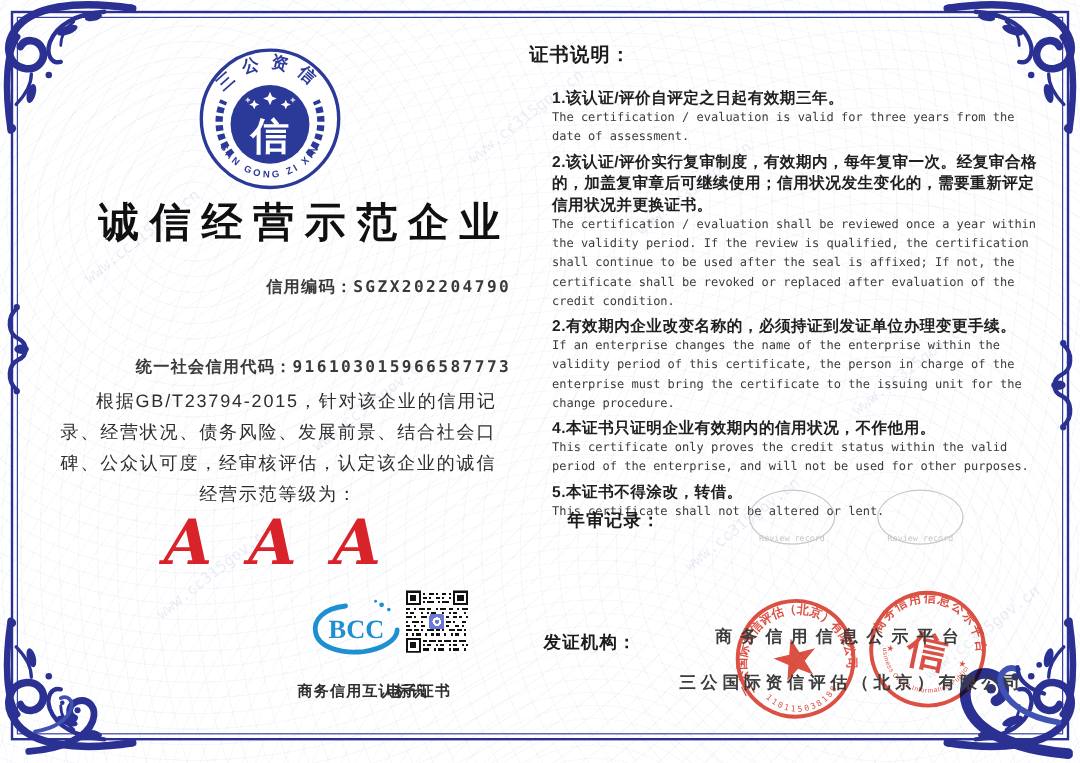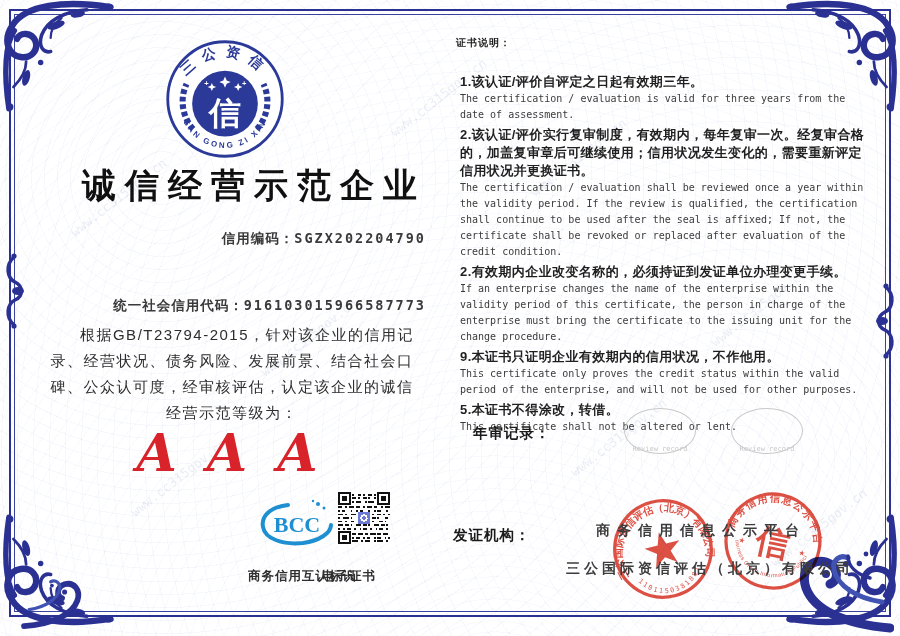--- a/index.html
+++ b/index.html
@@ -49,21 +49,21 @@
   .meta{position:absolute;left:46px;top:500px;width:260px;font-size:13.5px;color:#222;}
   .meta .row{margin-bottom:11px;white-space:nowrap;}
   .meta .lbl{font-weight:bold;color:#1d1d1d;letter-spacing:1px;}
   .meta .val{font-family:"DejaVu Sans Mono",monospace;font-size:12.5px;color:#2e2e2e;}
   .meta .url2{margin-left:86px;margin-top:-3px;}
   .bcc-box{position:absolute;left:258px;top:496px;width:78px;height:56px;}
   .qr-box{position:absolute;left:338px;top:492px;width:52px;height:52px;}
   .badge-caption{position:absolute;top:568px;font-size:12.5px;color:#2e2e2e;font-weight:bold;letter-spacing:1px;}
   .cap-bcc{left:248px;} .cap-qr{left:322px;}
   
-  .notes-head{position:absolute;left:456px;top:36px;font-size:10px;font-weight:bold;color:#1b1b1b;letter-spacing:1px;}
+  .notes-head{position:absolute;left:441px;top:36px;font-size:16px;font-weight:bold;color:#1b1b1b;letter-spacing:1px;}
   .notes{position:absolute;left:460px;top:70px;width:414px;}
   .note-zh{font-size:13px;font-weight:bold;color:#1f1f1f;line-height:18px;margin-top:3px;letter-spacing:.4px;}
   .note-en{font-family:"DejaVu Sans Mono",monospace;font-size:10px;line-height:16px;color:#3b3b3b;}
   .review-label{position:absolute;left:473px;top:424px;font-size:14.5px;font-weight:bold;color:#1b1b1b;letter-spacing:1px;}
   .oval{position:absolute;width:70px;height:44px;border:1.5px solid #c9c9c9;border-radius:50%;
         display:flex;align-items:flex-end;justify-content:center;}
   .oval span{font-size:7px;color:#c8c8c8;font-family:"DejaVu Sans Mono",monospace;}
   .oval.o1{left:624px;top:408px;} .oval.o2{left:731px;top:408px;}
   .issuer-label{position:absolute;left:453px;top:526px;font-size:14.5px;font-weight:bold;color:#1b1b1b;letter-spacing:1px;}
   .issuer-line1{position:absolute;left:596px;top:522px;font-size:14px;color:#3c3c3c;font-weight:bold;letter-spacing:7px;white-space:nowrap;z-index:3;}
@@ -311,21 +311,21 @@
     </div>
     <div class="note-item">
       <div class="note-zh">2.该认证/评价实行复审制度，有效期内，每年复审一次。经复审合格的，加盖复审章后可继续使用；信用状况发生变化的，需要重新评定信用状况并更换证书。</div>
       <div class="note-en">The certification / evaluation shall be reviewed once a year within the validity period. If the review is qualified, the certification shall continue to be used after the seal is affixed; If not, the certificate shall be revoked or replaced after evaluation of the credit condition.</div>
     </div>
     <div class="note-item">
       <div class="note-zh">2.有效期内企业改变名称的，必须持证到发证单位办理变更手续。</div>
       <div class="note-en">If an enterprise changes the name of the enterprise within the validity period of this certificate, the person in charge of the enterprise must bring the certificate to the issuing unit for the change procedure.</div>
     </div>
     <div class="note-item">
-      <div class="note-zh">9.本证书只证明企业有效期内的信用状况，不作他用。</div>
+      <div class="note-zh">4.本证书只证明企业有效期内的信用状况，不作他用。</div>
       <div class="note-en">This certificate only proves the credit status within the valid period of the enterprise, and will not be used for other purposes.</div>
     </div>
     <div class="note-item">
       <div class="note-zh">5.本证书不得涂改，转借。</div>
       <div class="note-en">This certificate shall not be altered or lent.</div>
     </div>
   </div>
 
   <div class="review-label">年审记录：</div>
   <div class="oval o1">

